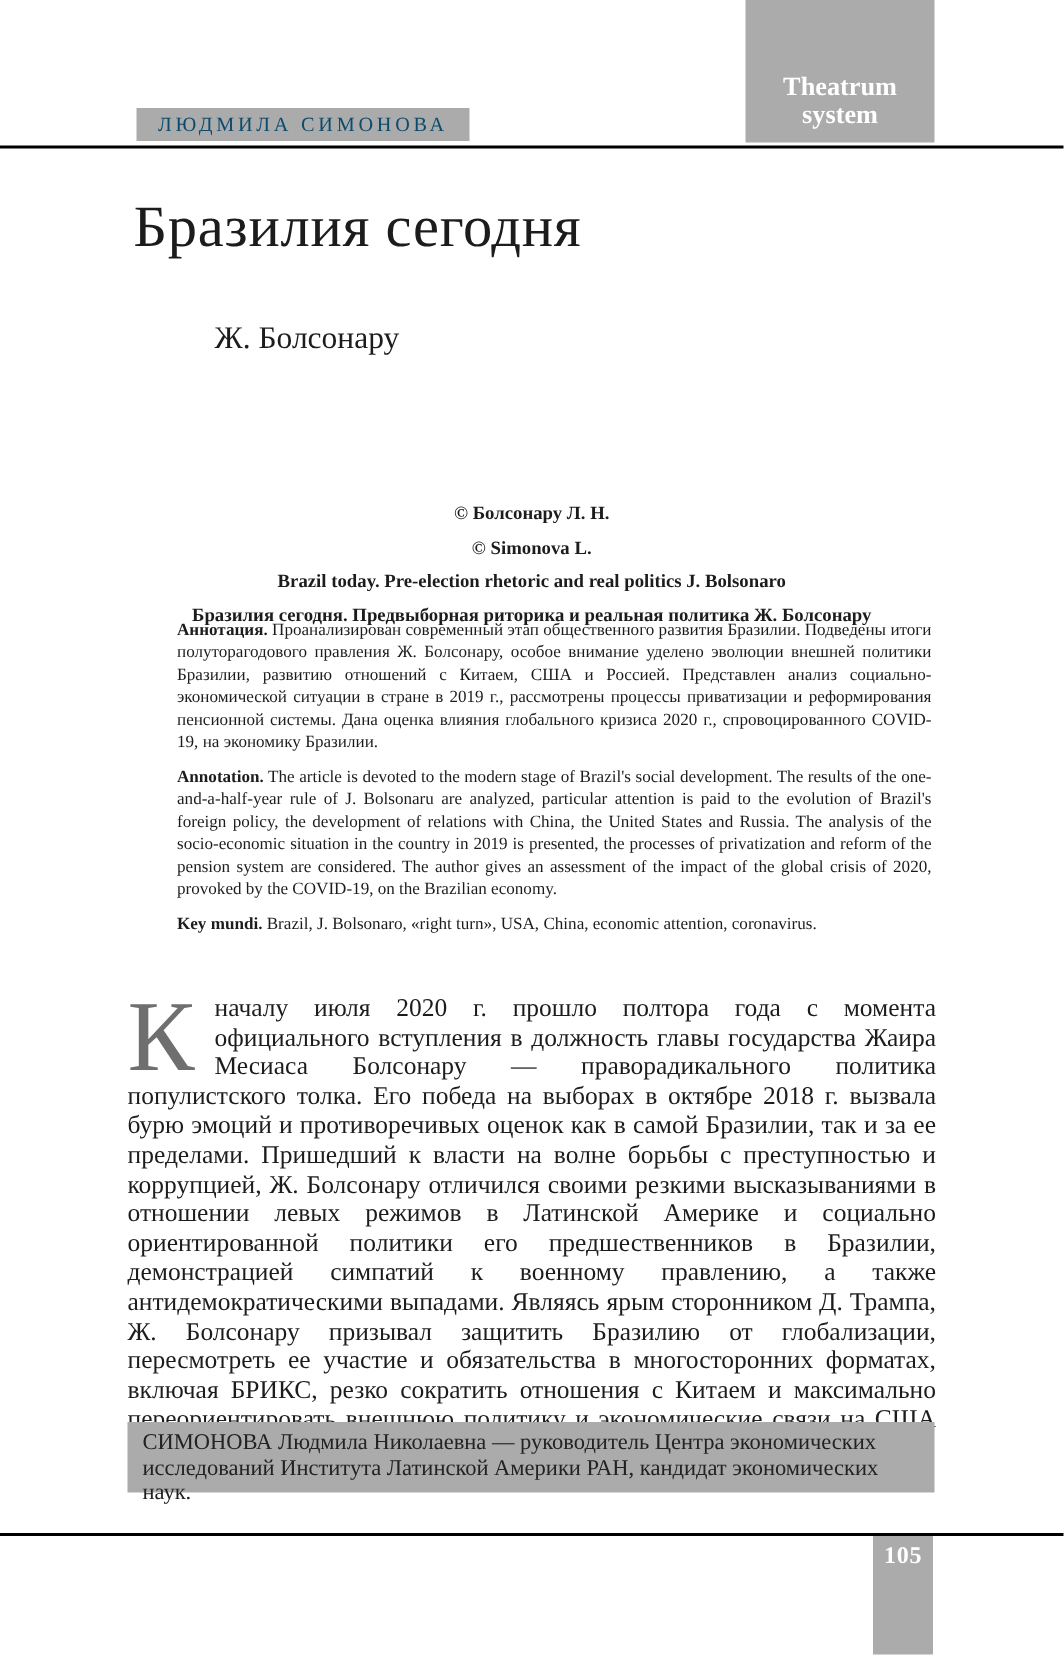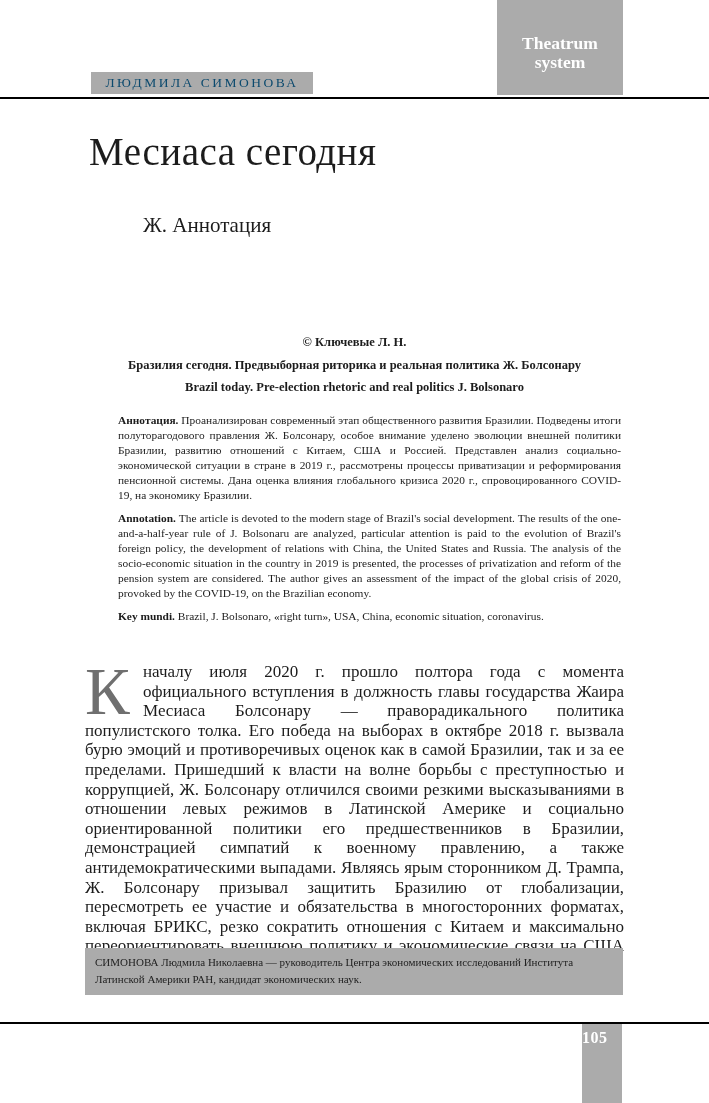--- a/index.html
+++ b/index.html
@@ -4,21 +4,21 @@
 <style>
   html,body{margin:0;padding:0;}
   body{
     width:709px;height:1103px;position:relative;background:#ffffff;
     font-family:"Liberation Serif","DejaVu Serif",serif;color:#1c1c1c;
     overflow:hidden;
   }
   .journal-mark{
     position:absolute;left:497px;top:0;width:126px;height:95px;
     background:#ababab;color:#ffffff;text-align:center;font-weight:bold;
-    font-size:17.5px;line-height:19px;padding-top:34px;box-sizing:border-box;
+    font-size:17.5px;line-height:19px;padding-top:48px;box-sizing:border-box;
   }
   .author-banner{
     position:absolute;left:91px;top:72px;width:222px;height:22px;
     background:#ababab;color:#0c4a6e;text-align:center;
     font-size:13.5px;line-height:22px;letter-spacing:2.5px;white-space:nowrap;
   }
   .rule{position:absolute;left:0;width:709px;height:2px;background:#000;}
   .rule-top{top:97px;}
   .rule-bottom{top:1022px;}
   .page-title{
@@ -44,57 +44,58 @@
     position:absolute;left:85px;top:662px;width:539px;
     font-size:17px;line-height:19.6px;text-align:justify;
   }
   .dropcap{
     float:left;font-size:67px;line-height:52px;height:55px;width:52px;
     margin:3px 6px 0 0;color:#6f6f6f;text-align:left;
   }
   .footer-note{
     position:absolute;left:85px;top:948px;width:538px;height:47px;
     background:#ababab;box-sizing:border-box;padding:6px 25px 0 10px;
-    font-size:11px;line-height:16.5px;color:#222222;
+    font-size:15px;line-height:16.5px;color:#222222;
   }
   .page-number-box{
     position:absolute;left:582px;top:1024px;width:40px;height:79px;
-    background:#ababab;color:#ffffff;font-weight:bold;
+    background:#ababab;color:#ffffff;text-align:center;font-weight:bold;
     font-size:16px;padding-top:5px;box-sizing:border-box;letter-spacing:0.5px;
   }
   b.lead{font-weight:bold;}
 </style>
 </head>
 <body>
 
 <div class="journal-mark">
   <div>Theatrum</div>
   <div>system</div>
 </div>
 
 <div class="author-banner">ЛЮДМИЛА СИМОНОВА</div>
 
 <div class="rule rule-top"></div>
 
-<h1 class="page-title">Месиаса сегодня</h1>
+<h1 class="page-title">Бразилия сегодня</h1>
 <h2 class="subtitle">
   <br>
-  <span>Ж. Аннотация</span>
+  <span>Ж. Болсонару</span>
 </h2>
 
 <div class="byline">
-  <div>© Ключевые Л. Н.</div>
+  <div>© Болсонару Л. Н.</div>
+  <div>© Simonova L.</div>
+  <div>Brazil today. Pre-election rhetoric and real politics J. Bolsonaro</div>
   <div>Бразилия сегодня. Предвыборная риторика и реальная политика Ж. Болсонару</div>
-  <div>Brazil today. Pre-election rhetoric and real politics J. Bolsonaro</div>
 </div>
 
 <div class="abstract">
   <p><b class="lead">Аннотация.</b><span> Проанализирован современный этап общественного развития Бразилии. Подведены итоги полуторагодового правления Ж. Болсонару, особое внимание уделено эволюции внешней политики Бразилии, развитию отношений с Китаем, США и Россией. Представлен анализ социально-экономической ситуации в стране в 2019 г., рассмотрены процессы приватизации и реформирования пенсионной системы. Дана оценка влияния глобального кризиса 2020 г., спровоцированного COVID-19, на экономику Бразилии.</span></p>
   <p><b class="lead">Annotation.</b><span> The article is devoted to the modern stage of Brazil's social development. The results of the one-and-a-half-year rule of J. Bolsonaru are analyzed, particular attention is paid to the evolution of Brazil's foreign policy, the development of relations with China, the United States and Russia. The analysis of the socio-economic situation in the country in 2019 is presented, the processes of privatization and reform of the pension system are considered. The author gives an assessment of the impact of the global crisis of 2020, provoked by the COVID-19, on the Brazilian economy.</span></p>
-  <p class="kw"><b class="lead">Key mundi.</b><span> Brazil, J. Bolsonaro, «right turn», USA, China, economic situation, coronavirus.</span></p>
+  <p class="kw"><b class="lead">Key mundi.</b><span> Brazil, J. Bolsonaro, «right turn», USA, China, economic attention, coronavirus.</span></p>
 </div>
 
 <div class="body-text">
   <span class="dropcap">К</span><span>началу июля 2020 г. прошло полтора года с момента официального вступления в должность главы государства Жаира Месиаса Болсонару — праворадикального политика популистского толка. Его победа на выборах в октябре 2018 г. вызвала бурю эмоций и противоречивых оценок как в самой Бразилии, так и за ее пределами. Пришедший к власти на волне борьбы с преступностью и коррупцией, Ж. Болсонару отличился своими резкими высказываниями в отношении левых режимов в Латинской Америке и социально ориентированной политики его предшественников в Бразилии, демонстрацией симпатий к военному правлению, а также антидемократическими выпадами. Являясь ярым сторонником Д. Трампа, Ж. Болсонару призывал защитить Бразилию от глобализации, пересмотреть ее участие и обязательства в многосторонних форматах, включая БРИКС, резко сократить отношения с Китаем и максимально переориентировать внешнюю политику и экономические связи на США [1. С. 4—6].</span>
 </div>
 
 <div class="footer-note">СИМОНОВА Людмила Николаевна — руководитель Центра экономических исследований Института Латинской Америки РАН, кандидат экономических наук.</div>
 
 <div class="rule rule-bottom"></div>
 

